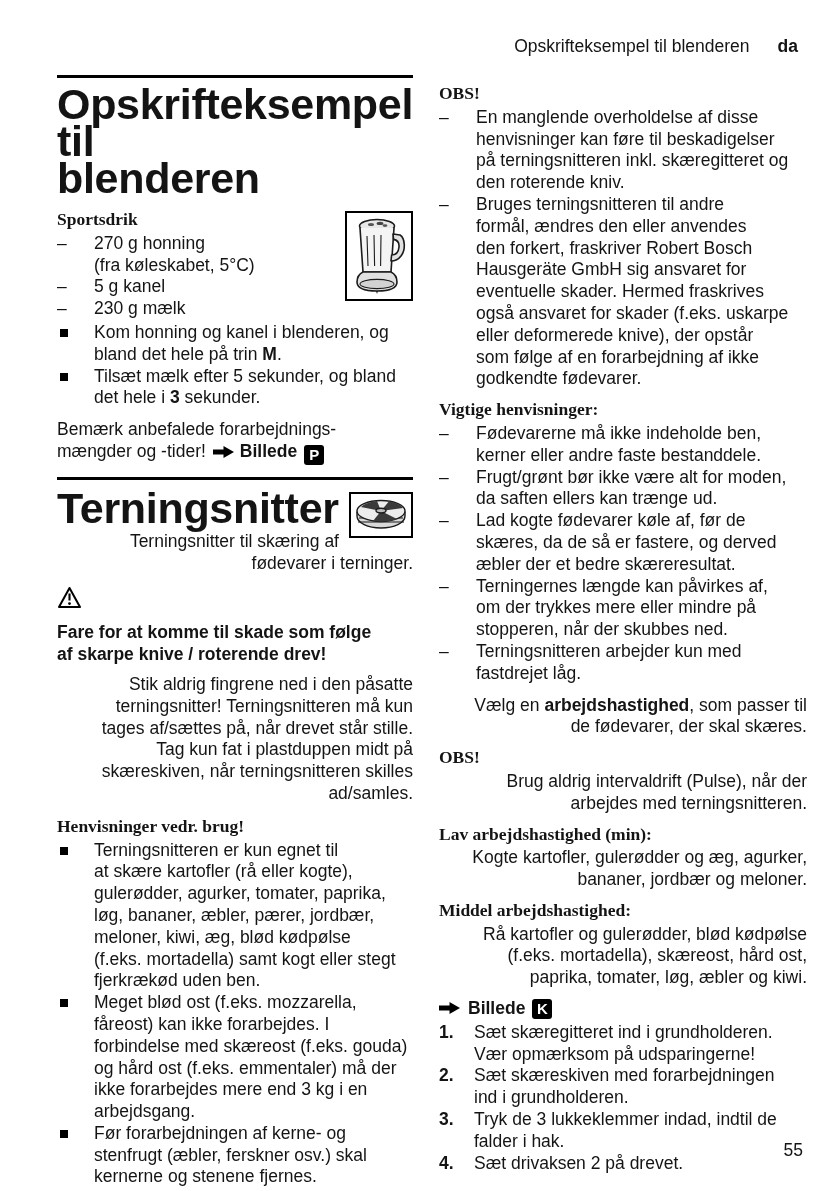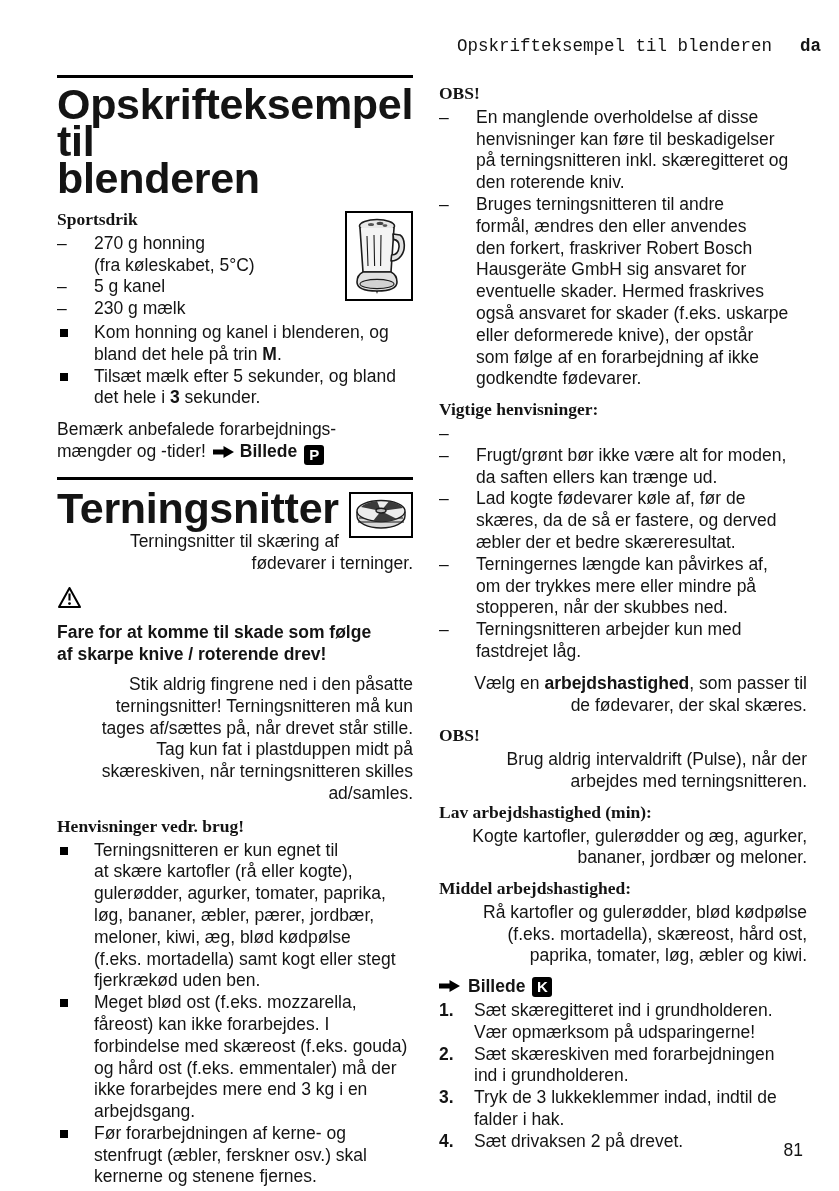--- a/index.html
+++ b/index.html
@@ -9,23 +9,22 @@
     width:839px; height:1191px;
     margin:0 auto;
     background:#ffffff;
     color:#141414;
     font-family:"Liberation Sans","DejaVu Sans",sans-serif;
     font-size:17.5px;
     line-height:21.8px;
     overflow:hidden;
   }
   .running-header {
-    position:absolute; top:36px; right:18px;
+    position:absolute; top:36px; right:41px;
     white-space:nowrap;
-    font-family:Liberation Mono, monospace;
   }
   .running-header .rh-title { font-weight:normal; }
   .running-header .rh-lang { font-weight:bold; margin-left:28px; }
 
   .columns {
     position:absolute; top:75px; left:57px;
     display:flex; gap:26px;
   }
   .col-left  { width:356px; }
   .col-right { width:368px; padding-top:8px; }
@@ -279,20 +278,22 @@
 eventuelle skader. Hermed fraskrives
 også ansvaret for skader (f.eks. uskarpe
 eller deformerede knive), der opstår
 som følge af en forarbejdning af ikke
 godkendte fødevarer.</span>
       </div>
 
       <h3 class="sub">Vigtige henvisninger:</h3>
       <div class="li">
         <span class="marker dash-glyph">–</span>
+        <span class="txt">Fødevarerne må ikke indeholde ben,
+kerner eller andre faste bestanddele.</span>
       </div>
       <div class="li">
         <span class="marker dash-glyph">–</span>
         <span class="txt">Frugt/grønt bør ikke være alt for moden,
 da saften ellers kan trænge ud.</span>
       </div>
       <div class="li">
         <span class="marker dash-glyph">–</span>
         <span class="txt">Lad kogte fødevarer køle af, før de
 skæres, da de så er fastere, og derved
@@ -351,14 +352,14 @@
 falder i hak.</span>
         </div>
         <div class="li">
           <span class="num">4.</span>
           <span class="txt">Sæt drivaksen 2 på drevet.</span>
         </div>
       </div>
     </div>
   </div>
 
-  <div class="page-number">81</div>
+  <div class="page-number">55</div>
 </div>
 
 </body></html>

